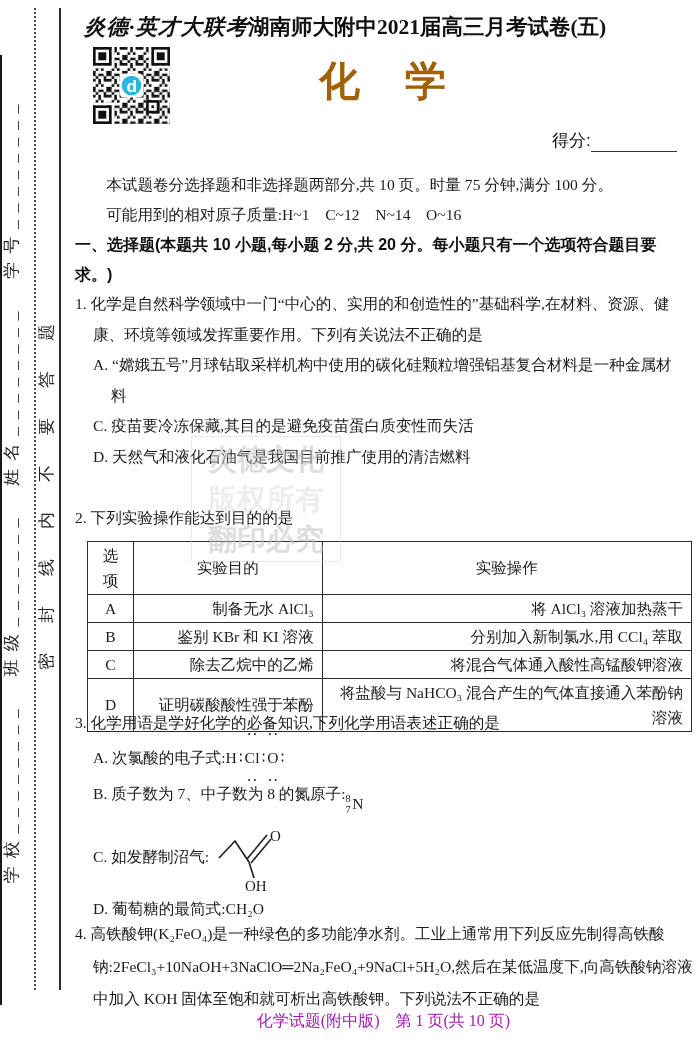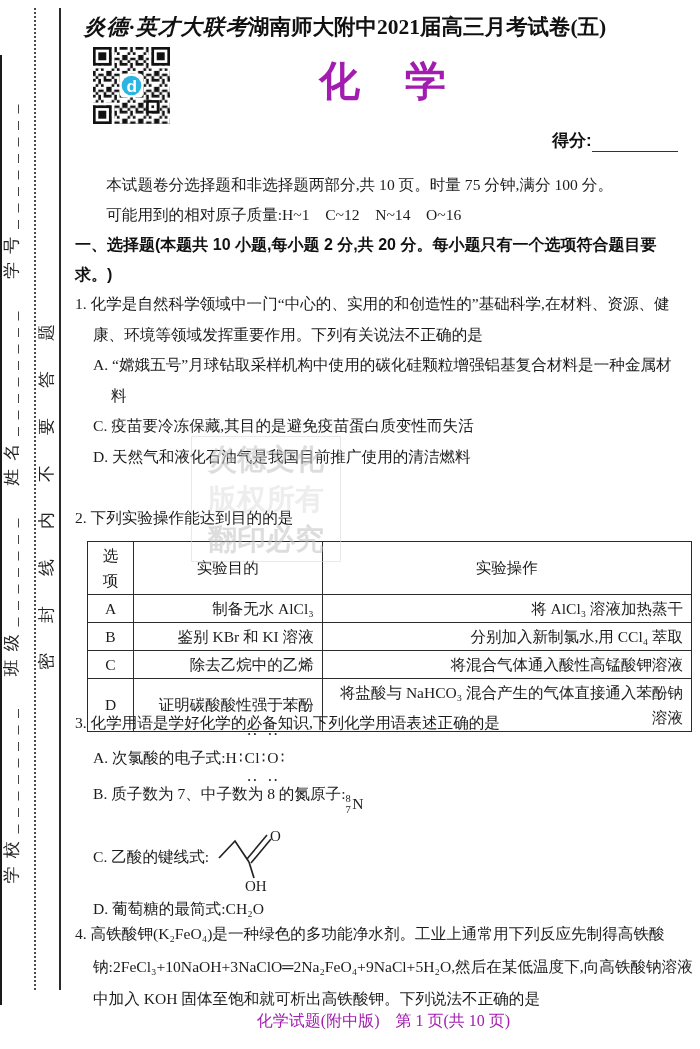--- a/index.html
+++ b/index.html
@@ -15,24 +15,24 @@
         color:#222;white-space:nowrap;}
   .seal-text{position:absolute;left:-137px;top:472px;width:370px;height:26px;
         transform:rotate(-90deg);text-align:center;font-size:17px;letter-spacing:30px;
         color:#222;white-space:nowrap;}
 
   
   .exam-title{position:absolute;left:84px;top:12px;width:612px;font-size:21.5px;font-weight:bold;
         white-space:nowrap;color:#111;}
   .exam-title .brand{font-style:italic;letter-spacing:1px;}
   .subject-title{position:absolute;left:75px;top:54px;width:617px;text-align:center;
-        font-size:41px;font-weight:600;letter-spacing:2px;color:#a21caf;}
+        font-size:41px;font-weight:600;letter-spacing:2px;color:#a16207;}
   .qr{position:absolute;left:91px;top:47px;width:81px;height:77px;}
   .score{position:absolute;left:552px;top:129px;font-family:"Liberation Sans","DejaVu Sans",sans-serif;
-        font-weight:bold;font-size:17px;color:#111;}
+        font-weight:normal;font-size:17px;color:#111;}
   .score .blank{display:inline-block;width:86px;height:17px;border-bottom:1.5px solid #333;
         vertical-align:bottom;}
 
   
   .intro{position:absolute;left:75px;top:170px;width:617px;font-size:15.6px;line-height:30px;}
   .intro p{margin:0;text-indent:2em;}
   .sec-heading{position:absolute;left:75px;top:230px;width:588px;
         font-family:"Liberation Sans","DejaVu Sans",sans-serif;font-weight:bold;
         font-size:16px;line-height:30px;color:#111;}
   .q{position:absolute;left:75px;width:617px;font-size:15.6px;}
@@ -206,21 +206,21 @@
       <span>B. 质子数为 7、中子数为 8 的氮原子:</span><span class="iso">
           <span class="iso-nums">
             <span>8</span>
             <span>7</span>
           </span>
           <span>N</span>
         </span>
     </p>
 
     <div class="q3c">
-      <span>C. 乙酸的键线式:</span>
+      <span>C. 如发酵制沼气:</span>
       <svg width="74" height="66" viewBox="0 0 74 66" xmlns="http://www.w3.org/2000/svg">
         <path d="M4 31 L20 14 L34 35" stroke="#222" stroke-width="1.7" fill="none"></path>
         <path d="M32 32 L52 8" stroke="#222" stroke-width="1.6" fill="none"></path>
         <path d="M36 36 L56 12" stroke="#222" stroke-width="1.6" fill="none"></path>
         <path d="M34 35 L39 51" stroke="#222" stroke-width="1.7" fill="none"></path>
         <text x="55" y="14" font-size="15" fill="#1c1c1c" font-family="Liberation Serif, serif">O</text>
         <text x="30" y="64" font-size="15" fill="#1c1c1c" font-family="Liberation Serif, serif">OH</text>
       </svg>
     </div>
 

